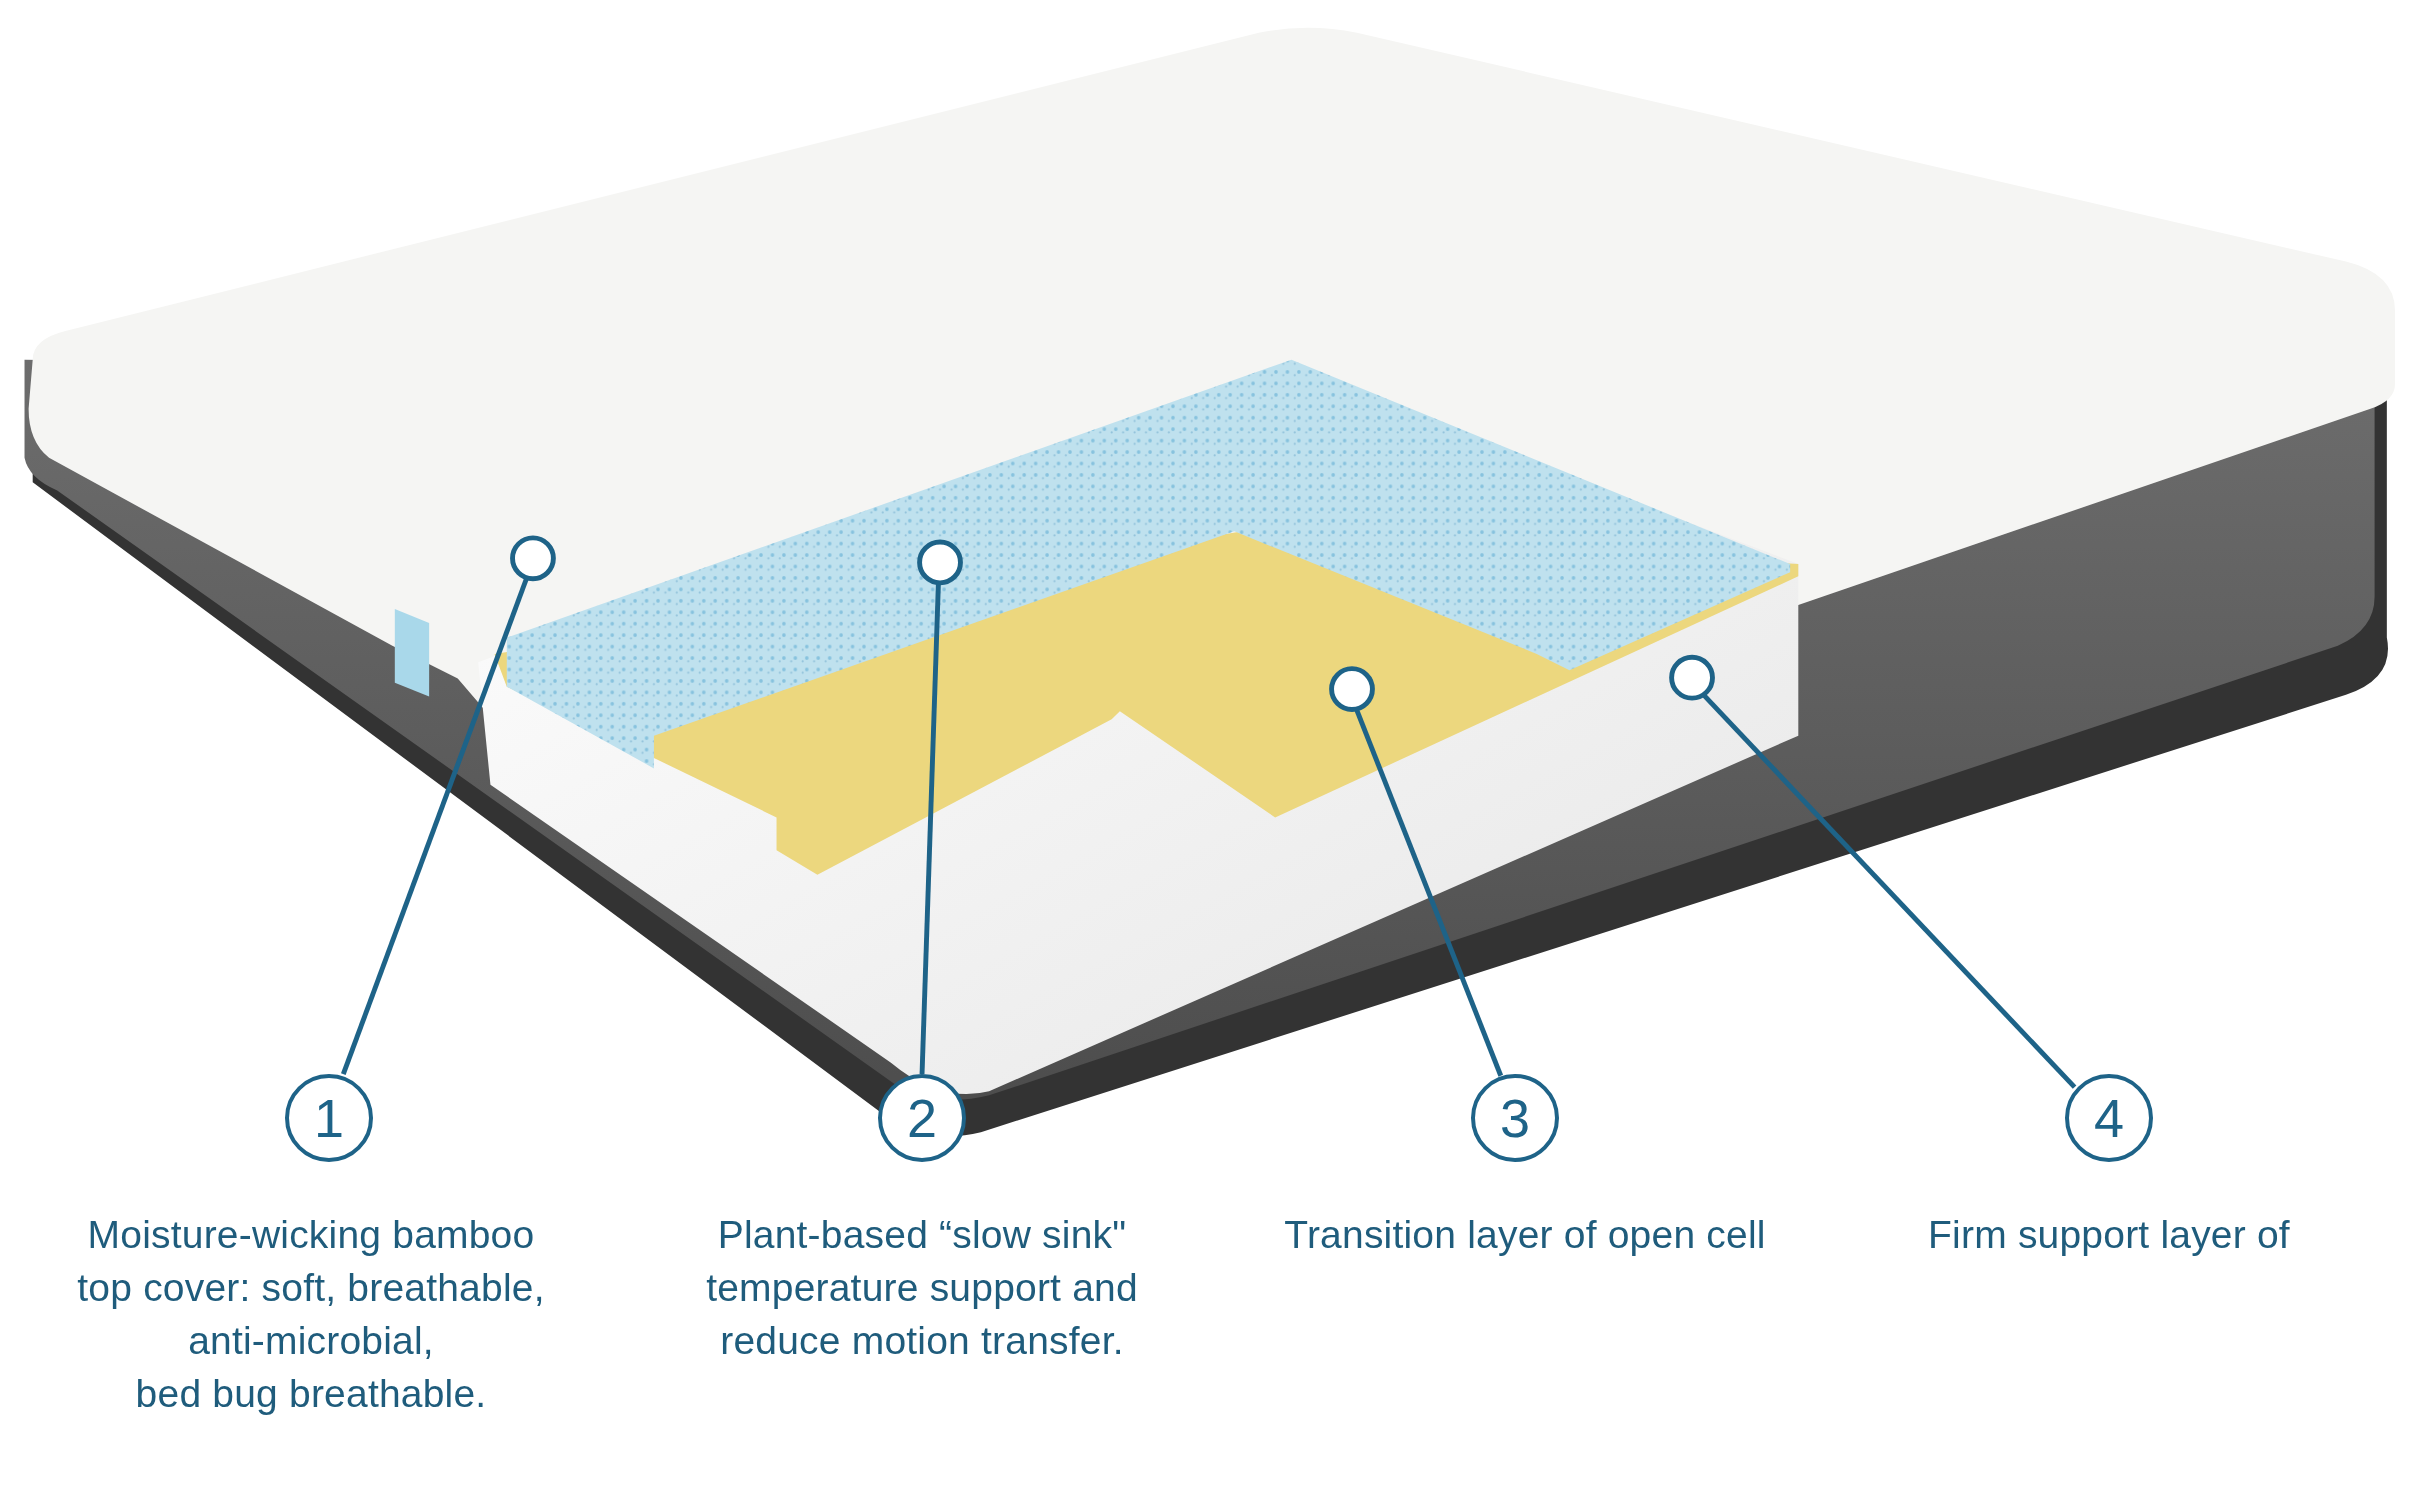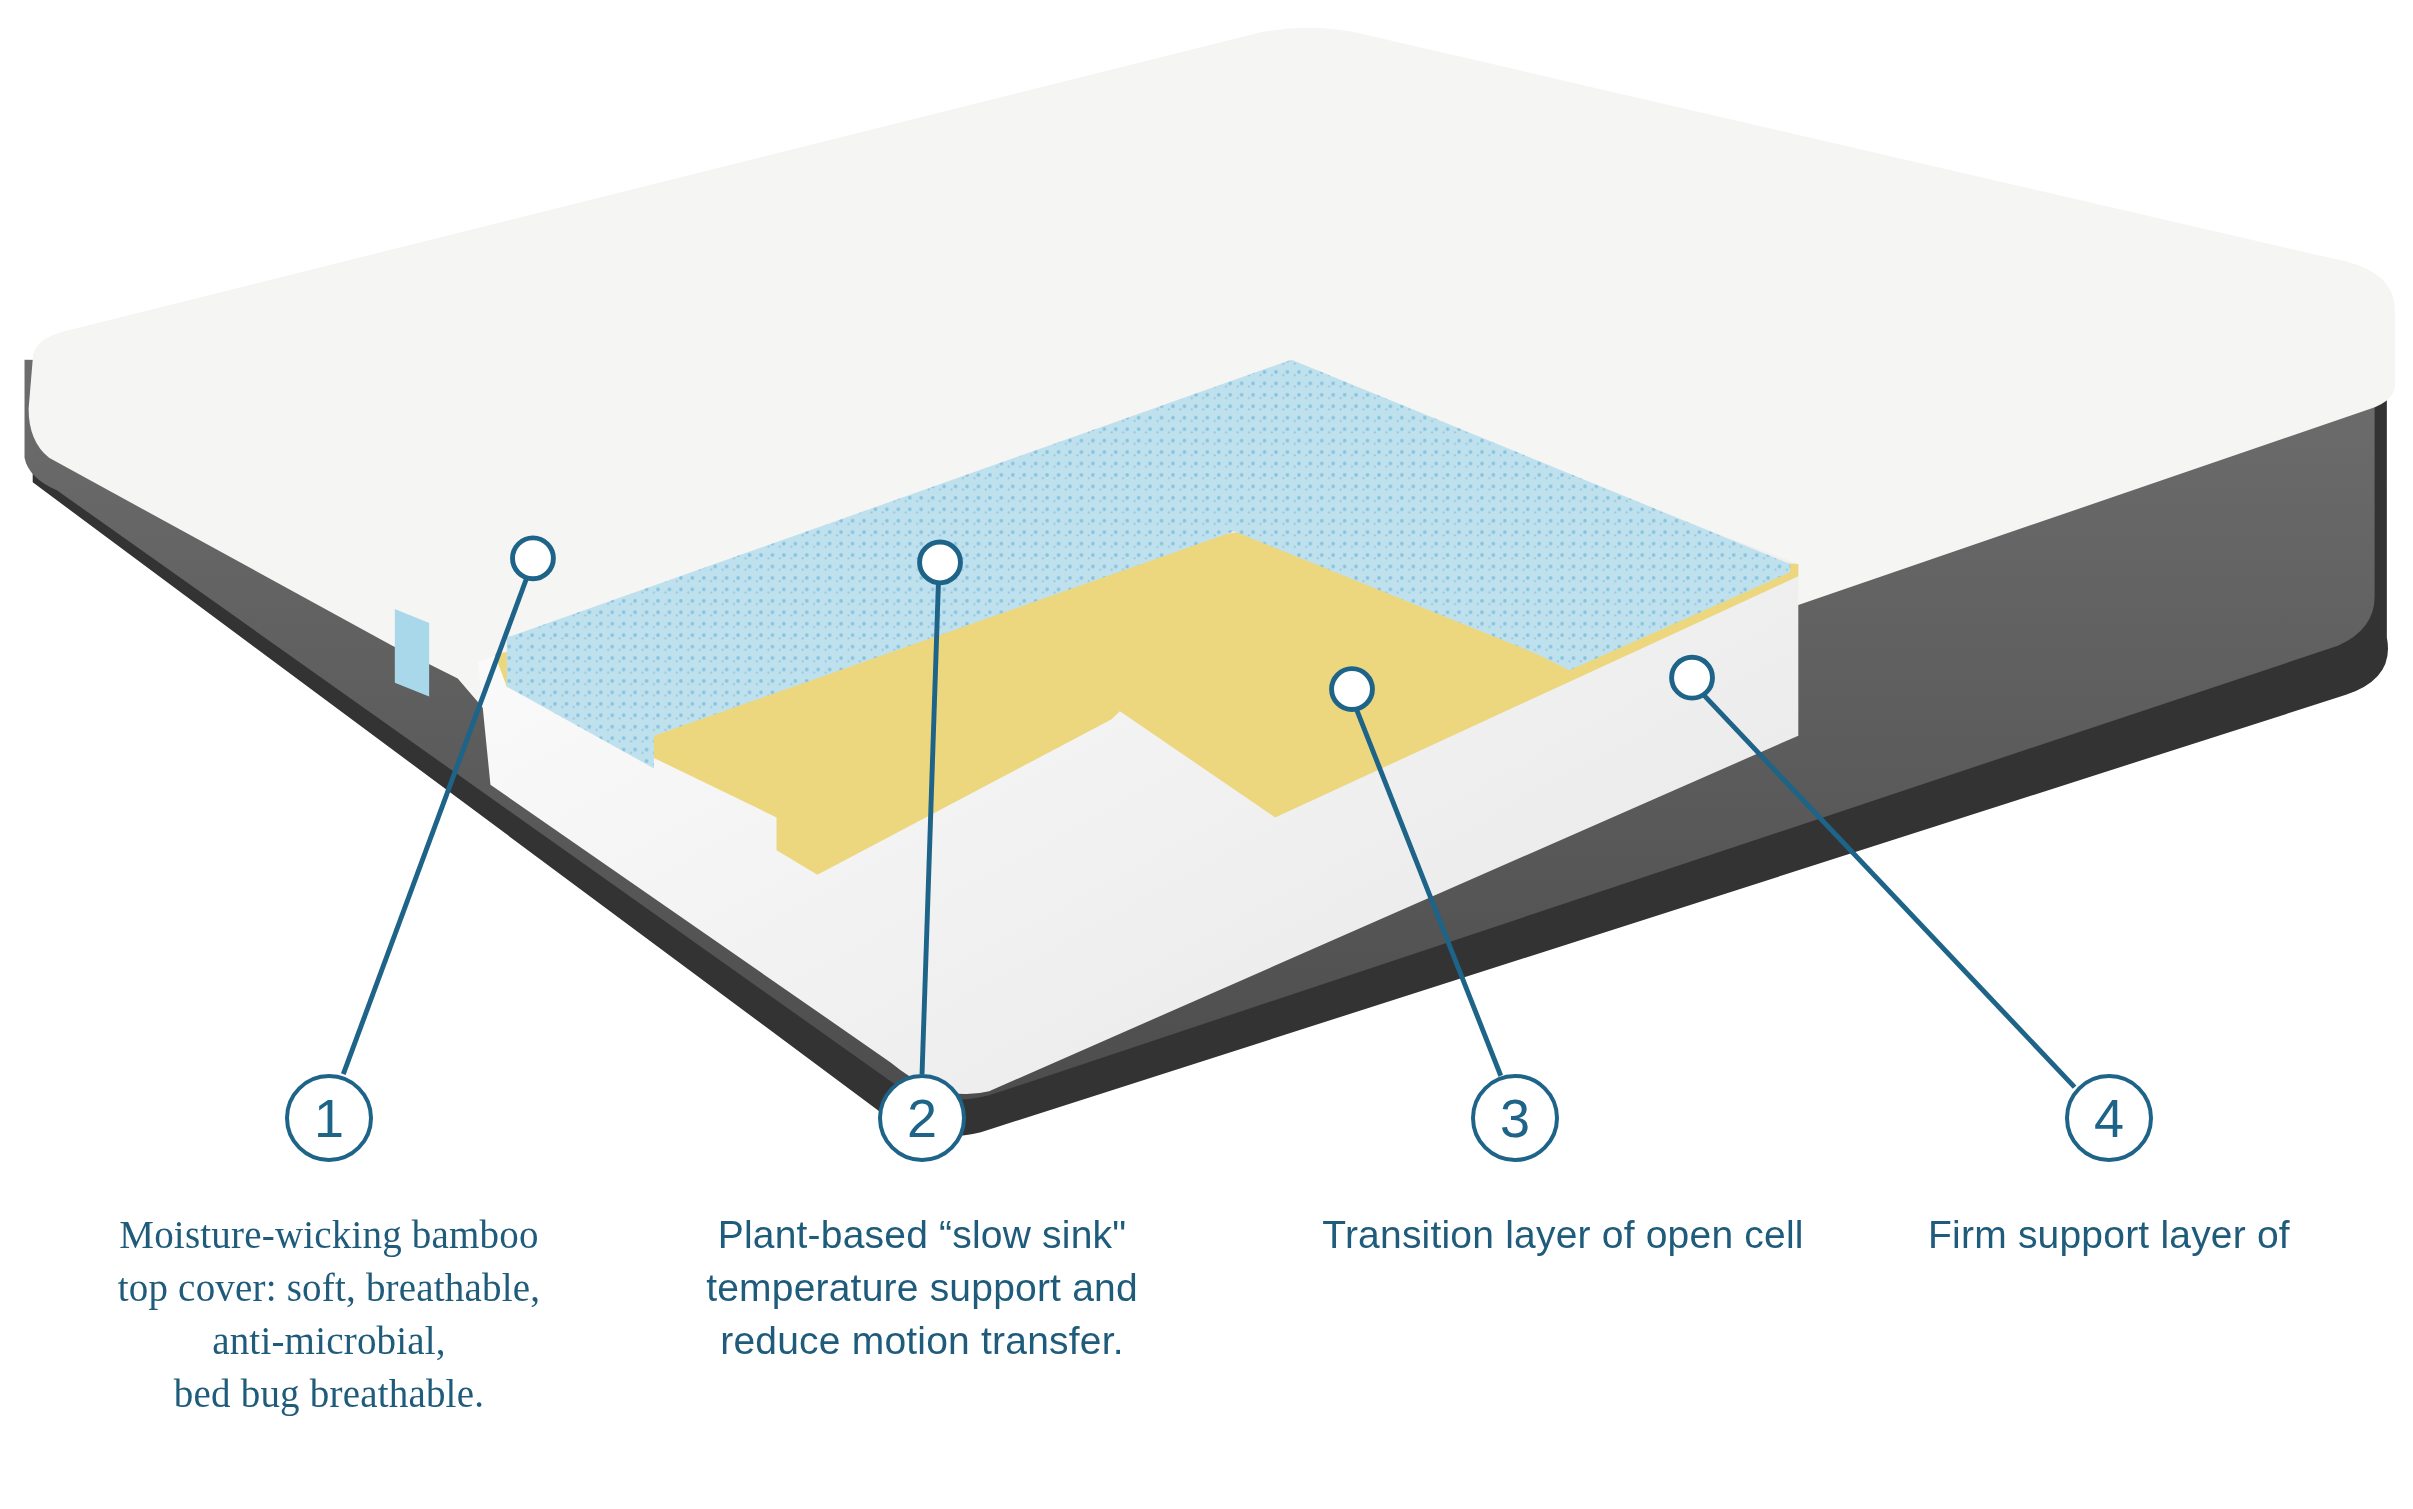--- a/index.html
+++ b/index.html
@@ -66,31 +66,31 @@
       <circle cx="1654" cy="843" r="25" fill="#ffffff" stroke="#1e6388" stroke-width="6"></circle>
       <circle cx="2070" cy="829" r="25" fill="#ffffff" stroke="#1e6388" stroke-width="6"></circle>
     </g>
   </svg>
 
   <div class="num-circle" style="left:329px; top:1118px;">1</div>
   <div class="num-circle" style="left:922px; top:1118px;">2</div>
   <div class="num-circle" style="left:1515px; top:1118px;">3</div>
   <div class="num-circle" style="left:2109px; top:1118px;">4</div>
 
-  <div class="desc" style="left:329px;font-family:Liberation Serif, serif;">
+  <div class="desc" style="left:311px;">
     <span>Moisture-wicking bamboo</span>
     <span>top cover: soft, breathable,</span>
     <span>anti-microbial,</span>
     <span>bed bug breathable.</span>
   </div>
   <div class="desc" style="left:922px;">
     <span>Plant-based “slow sink"</span>
     <span>temperature support and</span>
     <span>reduce motion transfer.</span>
   </div>
-  <div class="desc" style="left:1563px;">
+  <div class="desc" style="left:1525px;">
     <span>Transition layer of open cell</span>
   </div>
   <div class="desc" style="left:2109px;">
     <span>Firm support layer of</span>
   </div>
 </div>
 
 
 </body></html>

